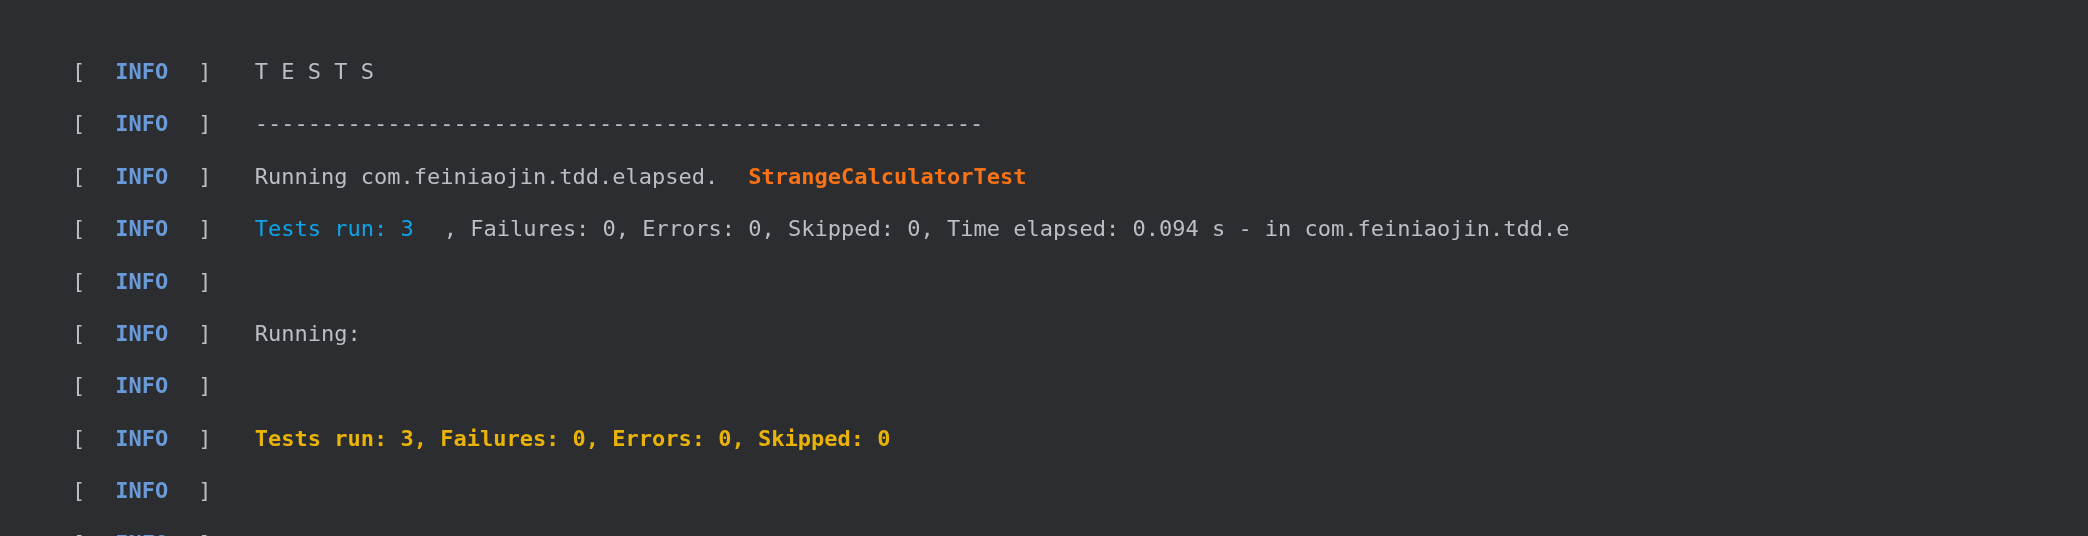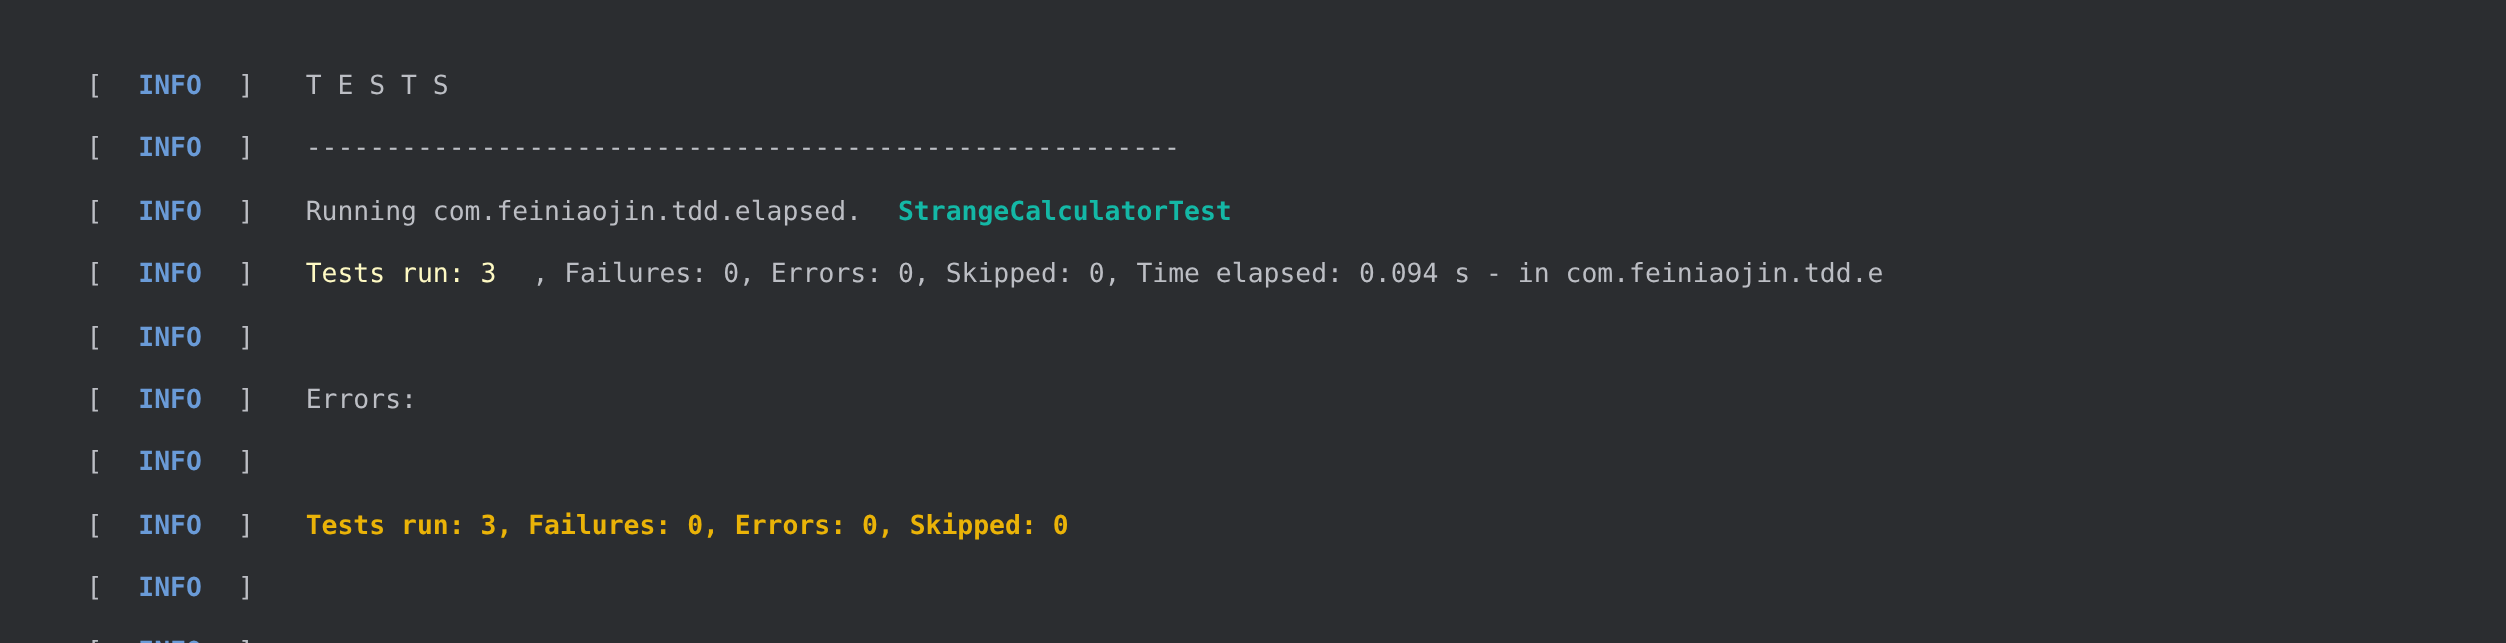--- a/index.html
+++ b/index.html
@@ -26,45 +26,45 @@
       color: #bcbec4;
     }
     .info-tag {
       color: #6a9bd8;
       font-weight: bold;
     }
     .plain {
       color: #bcbec4;
     }
     .bold-text {
-      color: #14b8a6;
+      color: #f97316;
       font-weight: bold;
     }
     .green-text {
-      color: #fef9c3;
+      color: #0ea5e9;
     }
     .green-bold {
       color: #eab308;
       font-weight: bold;
     }
   </style>
 </head>
 <body>
 
 <div class="log-line"><span class="bracket">[</span><span class="info-tag">INFO</span><span class="bracket">]</span><span class="plain">  T E S T S</span></div>
 
 <div class="log-line"><span class="bracket">[</span><span class="info-tag">INFO</span><span class="bracket">]</span><span class="plain"> -------------------------------------------------------</span></div>
 
 <div class="log-line"><span class="bracket">[</span><span class="info-tag">INFO</span><span class="bracket">]</span><span class="plain"> Running com.feiniaojin.tdd.elapsed.</span><span class="bold-text">StrangeCalculatorTest</span></div>
 
 <div class="log-line"><span class="bracket">[</span><span class="info-tag">INFO</span><span class="bracket">]</span><span class="green-text"> Tests run: 3</span><span class="plain">, Failures: 0, Errors: 0, Skipped: 0, Time elapsed: 0.094 s - in com.feiniaojin.tdd.e</span></div>
 
 <div class="log-line"><span class="bracket">[</span><span class="info-tag">INFO</span><span class="bracket">]</span></div>
 
-<div class="log-line"><span class="bracket">[</span><span class="info-tag">INFO</span><span class="bracket">]</span><span class="plain"> Errors:</span></div>
+<div class="log-line"><span class="bracket">[</span><span class="info-tag">INFO</span><span class="bracket">]</span><span class="plain"> Running:</span></div>
 
 <div class="log-line"><span class="bracket">[</span><span class="info-tag">INFO</span><span class="bracket">]</span></div>
 
 <div class="log-line"><span class="bracket">[</span><span class="info-tag">INFO</span><span class="bracket">]</span><span class="green-bold"> Tests run: 3, Failures: 0, Errors: 0, Skipped: 0</span></div>
 
 <div class="log-line"><span class="bracket">[</span><span class="info-tag">INFO</span><span class="bracket">]</span></div>
 
 <div class="log-line"><span class="bracket">[</span><span class="info-tag">INFO</span><span class="bracket">]</span></div>
 
 </body></html>

